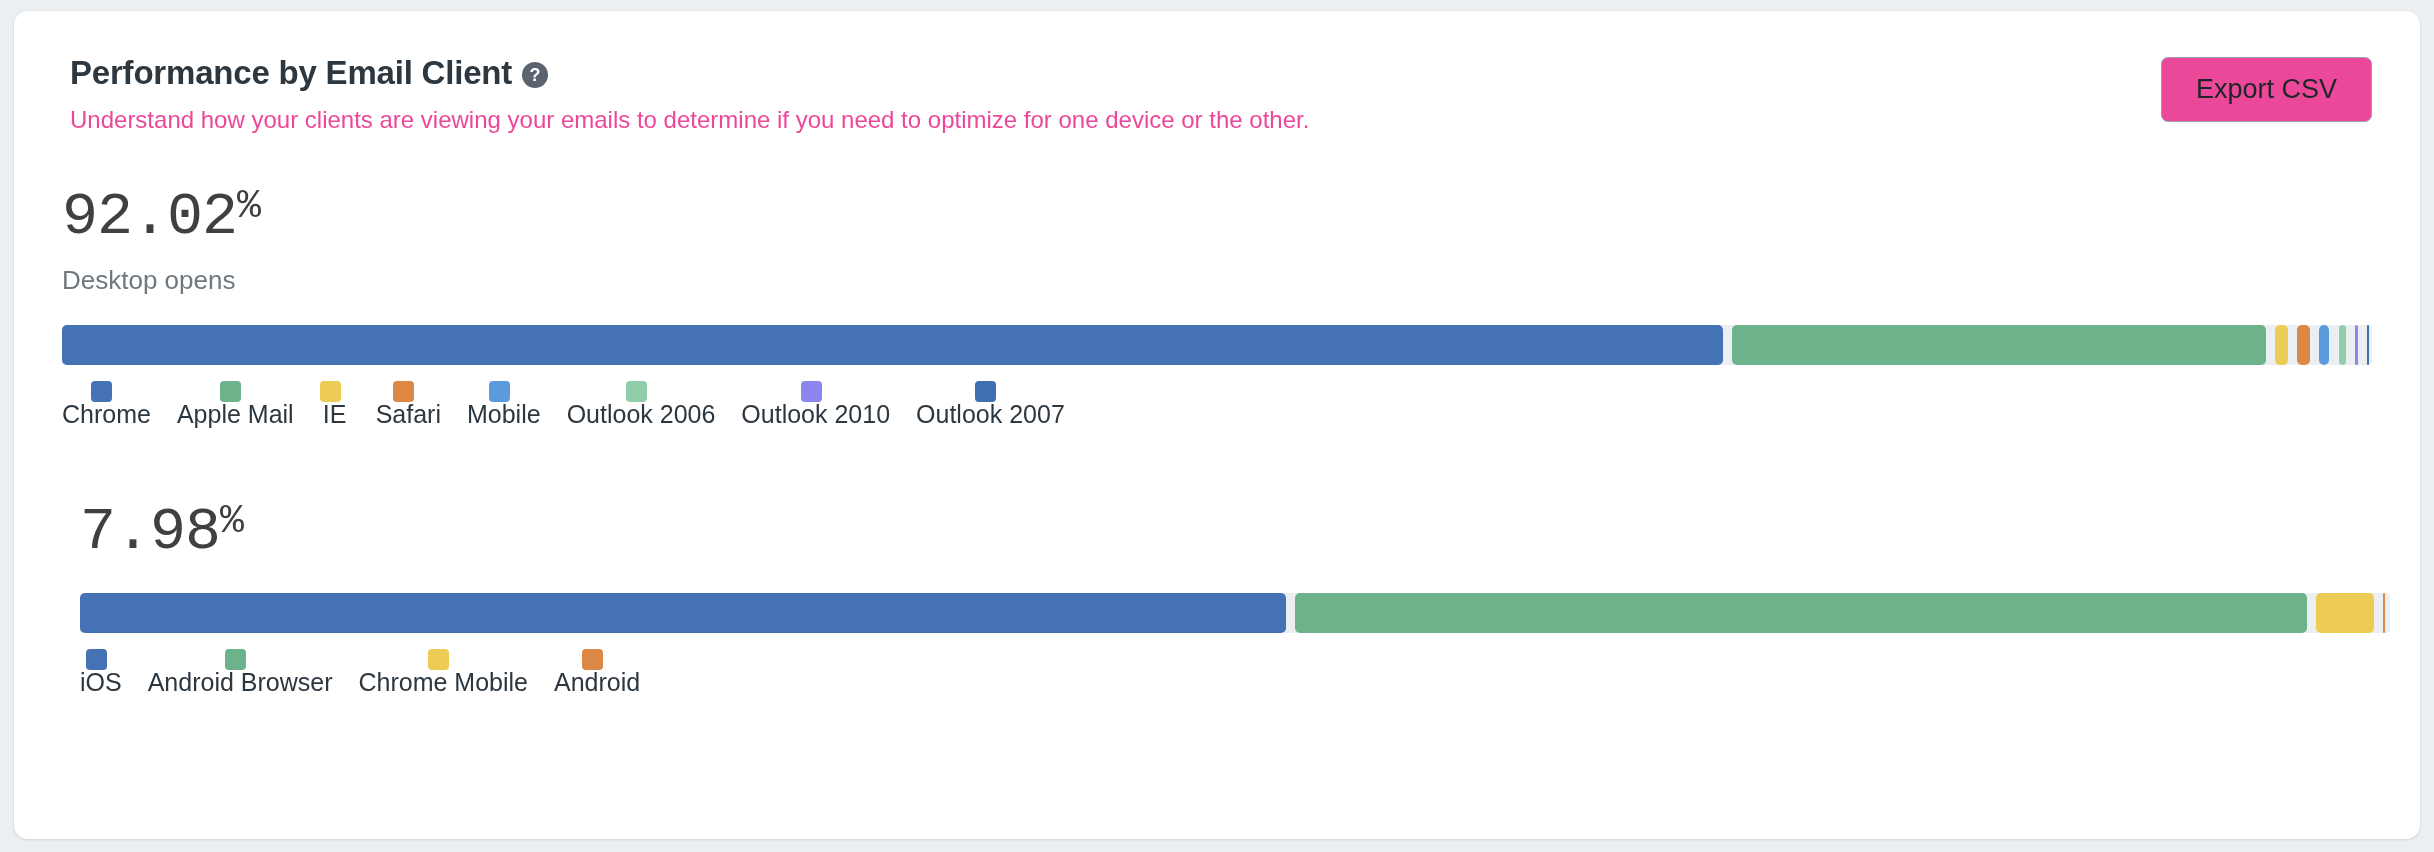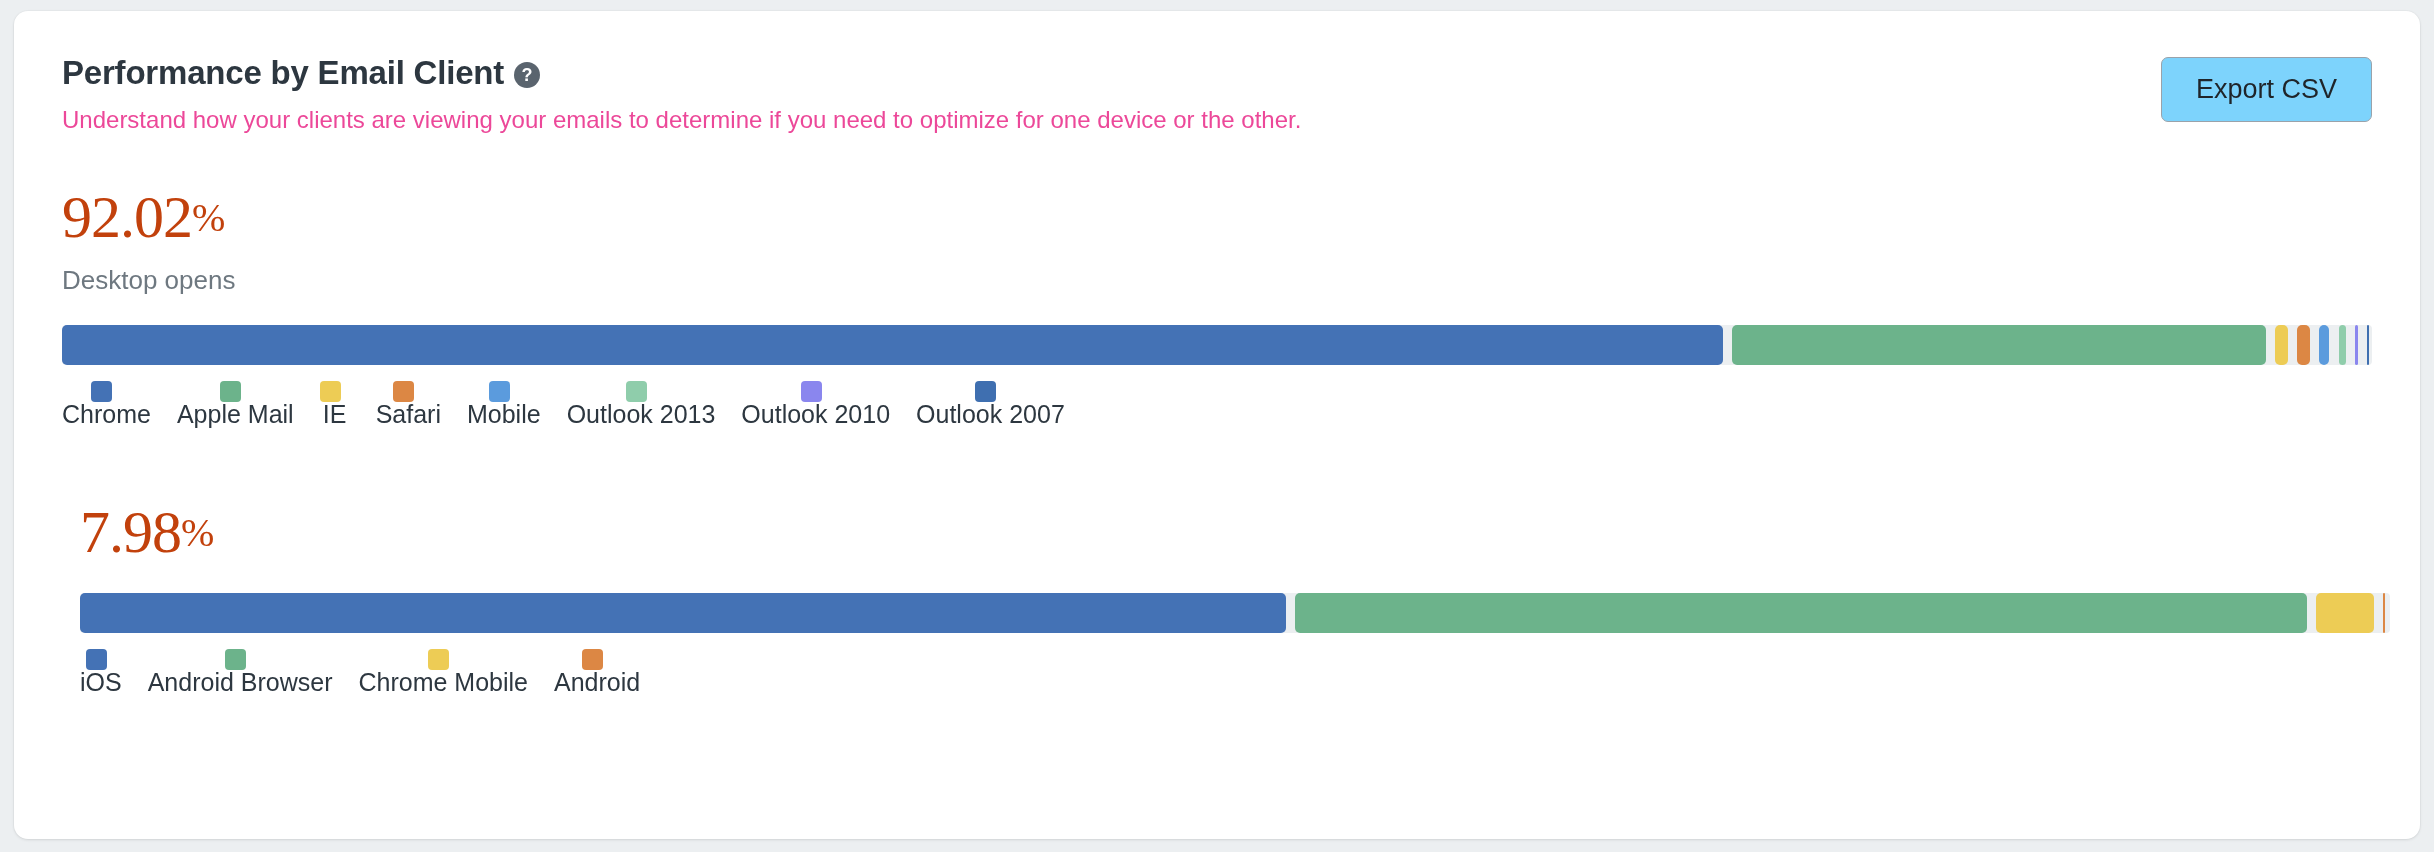--- a/index.html
+++ b/index.html
@@ -24,21 +24,21 @@
     background: #ffffff;
     border-radius: 14px;
     box-shadow: 0 1px 3px rgba(0,0,0,0.10), 0 0 0 1px rgba(0,0,0,0.02);
     box-sizing: border-box;
     overflow: hidden;
   }
 
   
   .card-header {
     position: absolute;
-    left: 0;
+    left: 8px;
     top: 0;
     right: 0;
     padding: 44px 48px 0 48px;
     box-sizing: border-box;
     display: flex;
     align-items: flex-start;
     justify-content: space-between;
   }
   .header-left {
     display: block;
@@ -75,21 +75,21 @@
     margin: 13px 0 0 0;
     font-size: 24px;
     color: #ec4899;
     font-weight: 400;
     line-height: 1.3;
   }
 
   .export-btn {
     flex: none;
     border: 1px solid #9aa2aa;
-    background: #7dd3fc;
+    background: #ec4899;
     color: #1f2429;
     font-family: "Liberation Sans", sans-serif;
     font-size: 27px;
     font-weight: 400;
     border-radius: 7px;
     padding: 16px 34px;
     cursor: pointer;
     line-height: 1.15;
     white-space: nowrap;
     margin-top: 2px;
@@ -100,28 +100,28 @@
     position: absolute;
     left: 0;
     right: 0;
     padding: 0 48px;
     box-sizing: border-box;
   }
   .section-desktop { top: 175px; }
   .section-mobile  { top: 490px; margin-left: 18px; }
 
   .big-stat {
-    font-family: Liberation Serif, serif;
+    font-family: Liberation Mono, monospace;
     font-size: 60px;
     font-weight: 400;
-    color: #c2410c;
+    color: #404040;
     line-height: 1.05;
     letter-spacing: -1px;
     display: flex;
-    align-items: center;
+    align-items: flex-start;
   }
   .big-stat .pct {
     font-size: 40px;
     letter-spacing: 0;
   }
   .stat-label {
     margin-top: 16px;
     font-size: 26px;
     color: #6e7880;
     font-weight: 400;
@@ -223,21 +223,21 @@
         <div class="legend-item">
           <span class="legend-swatch" style="background: rgb(220, 135, 68);"></span>
           <span class="legend-label">Safari</span>
         </div>
         <div class="legend-item">
           <span class="legend-swatch" style="background: rgb(91, 155, 221);"></span>
           <span class="legend-label">Mobile</span>
         </div>
         <div class="legend-item">
           <span class="legend-swatch" style="background: rgb(143, 205, 171);"></span>
-          <span class="legend-label">Outlook 2013</span>
+          <span class="legend-label">Outlook 2006</span>
         </div>
         <div class="legend-item">
           <span class="legend-swatch" style="background: rgb(138, 134, 238);"></span>
           <span class="legend-label">Outlook 2010</span>
         </div>
         <div class="legend-item">
           <span class="legend-swatch" style="background: rgb(63, 111, 176);"></span>
           <span class="legend-label">Outlook 2007</span>
         </div>
       </div>

